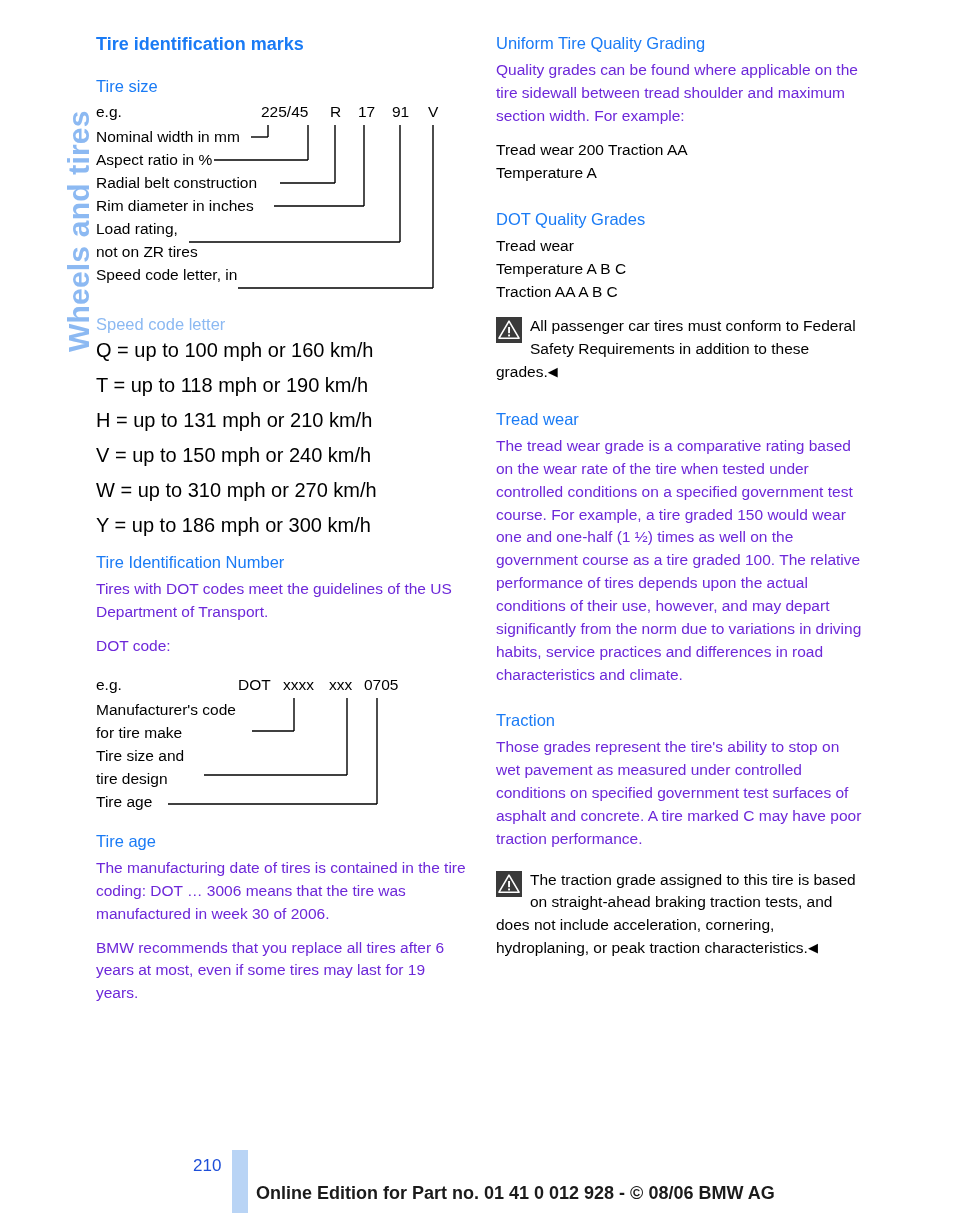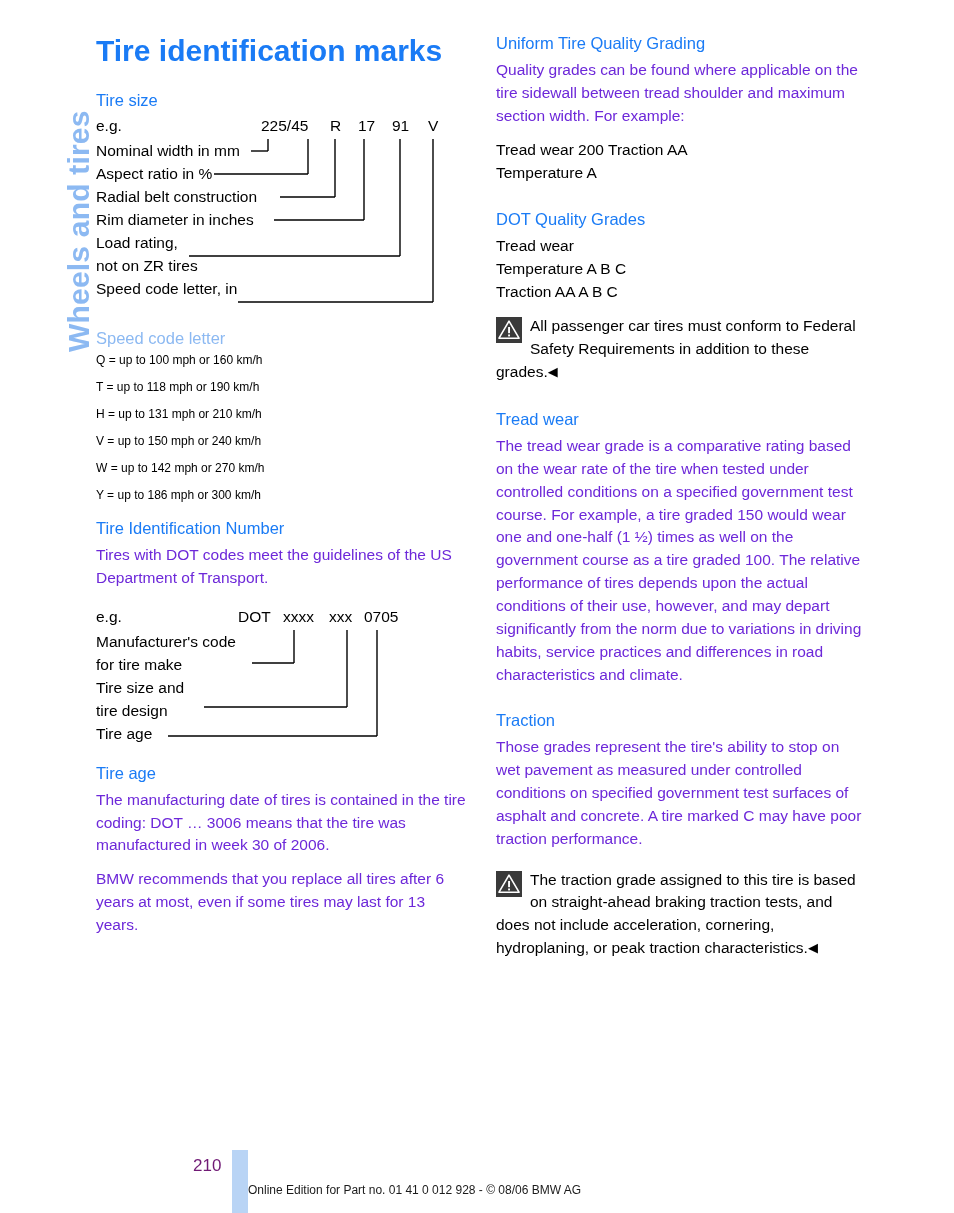--- a/index.html
+++ b/index.html
@@ -40,21 +40,21 @@
   
   .column {
     position: absolute;
     top: 34px;
     width: 370px;
   }
   .col-left  { left: 96px; }
   .col-right { left: 496px; }
 
   h1.page-title {
-    font-size: 30px;
+    font-size: 18px;
     font-weight: bold;
     color: #1a7bf5;
     margin: 0 0 16px 0;
     line-height: 1.15;
   }
   h2.section-head {
     font-size: 16.5px;
     font-weight: normal;
     color: #1a7bf5;
     margin: 22px 0 5px 0;
@@ -73,21 +73,21 @@
 
   .plain-list {
     font-size: 15.5px;
     line-height: 1.48;
     margin: 0 0 11px 0;
   }
   .plain-list div { white-space: nowrap; }
 
   .speed-list { margin: 2px 0 0 0; }
   .speed-list div {
-    font-size: 12px;
+    font-size: 20px;
     line-height: 1.0;
     margin-bottom: 15px;
     white-space: nowrap;
   }
 
   
   .note-block {
     position: relative;
     font-size: 15.5px;
     line-height: 1.48;
@@ -119,37 +119,38 @@
     left: 0;
     top: 1150px;
     width: 954px;
     height: 63px;
   }
   .page-number {
     position: absolute;
     left: 193px;
     top: 6px;
     font-size: 17px;
-    color: #701a75;
+    color: #1d4ed8;
   }
   .footer-bar {
     position: absolute;
     left: 232px;
     top: 0px;
     width: 16px;
     height: 63px;
     background: #b9d4f5;
   }
   .footer-text {
     position: absolute;
-    left: 248px;
+    left: 256px;
     top: 33px;
-    font-size: 12px;
+    font-size: 18px;
     color: #1b1b1b;
     white-space: nowrap;
+    font-weight: bold;
   }
 </style>
 </head>
 <body>
 
 <div class="chapter-tab">
   <div class="chapter-tab-label">Wheels and tires</div>
 </div>
 
 <div class="column col-left">
@@ -201,28 +202,29 @@
     </svg>
   </div>
 
   <h2 class="section-head light" style="">Speed code letter</h2>
 
   <div class="speed-list">
     <div>Q = up to 100 mph or 160 km/h</div>
     <div>T = up to 118 mph or 190 km/h</div>
     <div>H = up to 131 mph or 210 km/h</div>
     <div>V = up to 150 mph or 240 km/h</div>
-    <div>W = up to 142 mph or 270 km/h</div>
+    <div>W = up to 310 mph or 270 km/h</div>
     <div>Y = up to 186 mph or 300 km/h</div>
   </div>
 
   <h2 class="section-head" style="margin-top:18px">Tire Identification Number</h2>
 
   <p class="body-text">Tires with DOT codes meet the guidelines of the US Department of Transport.</p>
 
+  <p class="body-text">DOT code:</p>
 
   <div class="diagram" style="margin-top:16px">
     <svg width="370" height="140" viewBox="0 0 370 140" xmlns="http://www.w3.org/2000/svg">
       <g font-family="Liberation Sans, sans-serif" font-size="15.5" fill="#000">
         <text x="0" y="16">e.g.</text>
         <text x="142" y="16">DOT</text>
         <text x="187" y="16">xxxx</text>
         <text x="233" y="16">xxx</text>
         <text x="268" y="16">0705</text>
 
@@ -243,21 +245,21 @@
 
         <path d="M281,130 L281,24"></path>
         <path d="M281,130 L72,130"></path>
       </g>
     </svg>
   </div>
 
   <h2 class="section-head" style="margin-top:18px">Tire age</h2>
 
   <p class="body-text">The manufacturing date of tires is contained in the tire coding: DOT … 3006 means that the tire was manufactured in week 30 of 2006.</p>
-  <p class="body-text">BMW recommends that you replace all tires after 6 years at most, even if some tires may last for 13 years.</p>
+  <p class="body-text">BMW recommends that you replace all tires after 6 years at most, even if some tires may last for 19 years.</p>
 
 </div>
 
 <div class="column col-right">
 
   <h2 class="section-head first">Uniform Tire Quality Grading</h2>
 
   <p class="body-text">Quality grades can be found where applicable on the tire sidewall between tread shoulder and maximum section width. For example:</p>
 
   <div class="plain-list">

